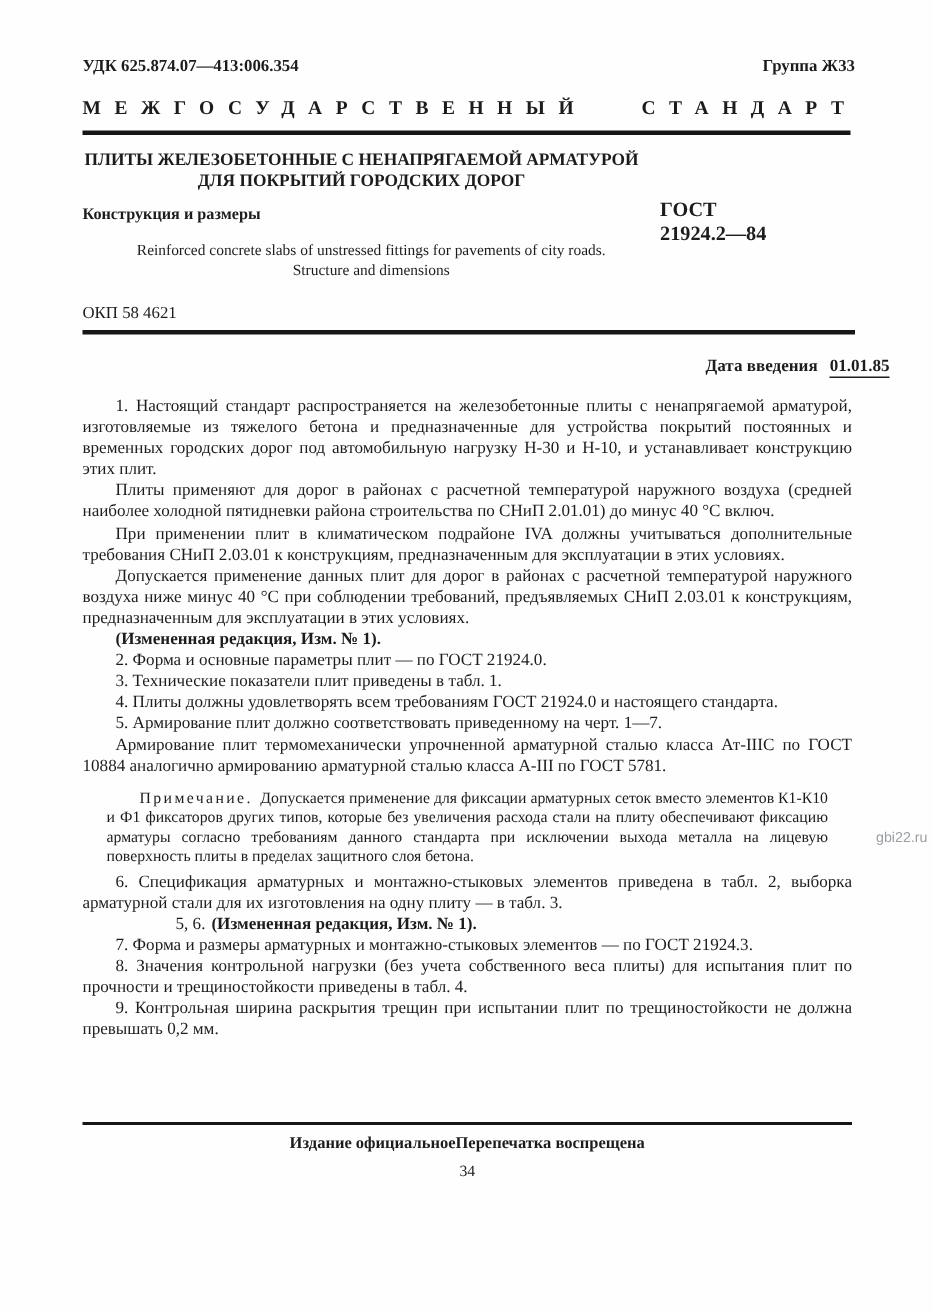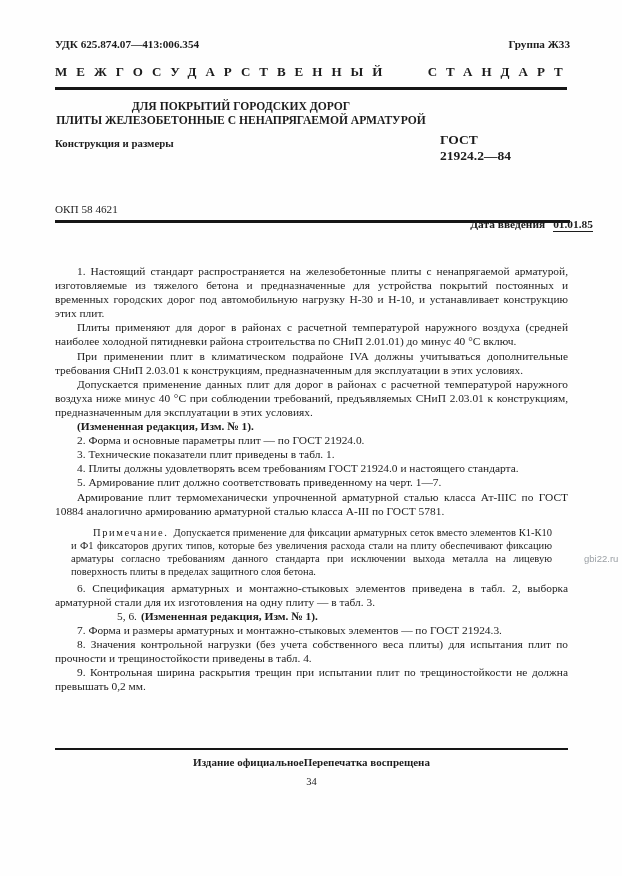--- a/index.html
+++ b/index.html
@@ -37,21 +37,21 @@
   .subtitle{
     position:absolute;top:137px;left:55px;width:380px;
     text-align:left;font-size:10.8px;font-weight:bold;
   }
   .title-en{
     position:absolute;top:161px;left:50px;width:395px;
     text-align:center;font-size:10.3px;line-height:13px;
   }
   .okp{position:absolute;top:203px;left:55px;font-size:11.2px;}
   .date-line{
-    position:absolute;top:218px;right:29px;
+    position:absolute;top:238px;right:29px;
     font-size:11.4px;font-weight:bold;white-space:nowrap;
   }
   .date-line .date-val{
     margin-left:8px;border-bottom:1.2px solid #1c1c1c;padding-bottom:1px;
   }
   .body{
     position:absolute;top:264px;left:55px;width:513px;
     font-size:11.4px;line-height:14.1px;text-align:justify;
   }
   .body p{margin:0;text-indent:22px;}
@@ -84,31 +84,35 @@
   <div class="udk-row">
     <span>УДК 625.874.07—413:006.354</span>
     <span>Группа Ж33</span>
   </div>
 
   <div class="std-type">МЕЖГОСУДАРСТВЕННЫЙ СТАНДАРТ</div>
 
   <div class="rule rule1"></div>
 
   <div class="title-ru">
+    <div>ПЛИТЫ ЖЕЛЕЗОБЕТОННЫЕ С НЕНАПРЯГАЕМОЙ АРМАТУРОЙ</div>
     <div>ДЛЯ ПОКРЫТИЙ ГОРОДСКИХ ДОРОГ</div>
-    <div>ПЛИТЫ ЖЕЛЕЗОБЕТОННЫЕ С НЕНАПРЯГАЕМОЙ АРМАТУРОЙ</div>
   </div>
 
   <div class="designation">
     <div>ГОСТ</div>
     <div>21924.2—84</div>
   </div>
 
   <div class="subtitle">Конструкция и размеры</div>
 
+  <div class="title-en">
+    <div>Reinforced concrete slabs of unstressed fittings for pavements of city roads.</div>
+    <div>Structure and dimensions</div>
+  </div>
 
   <div class="okp">ОКП 58 4621</div>
 
   <div class="rule rule2"></div>
 
   <div class="date-line">
     <span>Дата введения</span><span class="date-val">01.01.85</span>
   </div>
 
   <div class="body">

